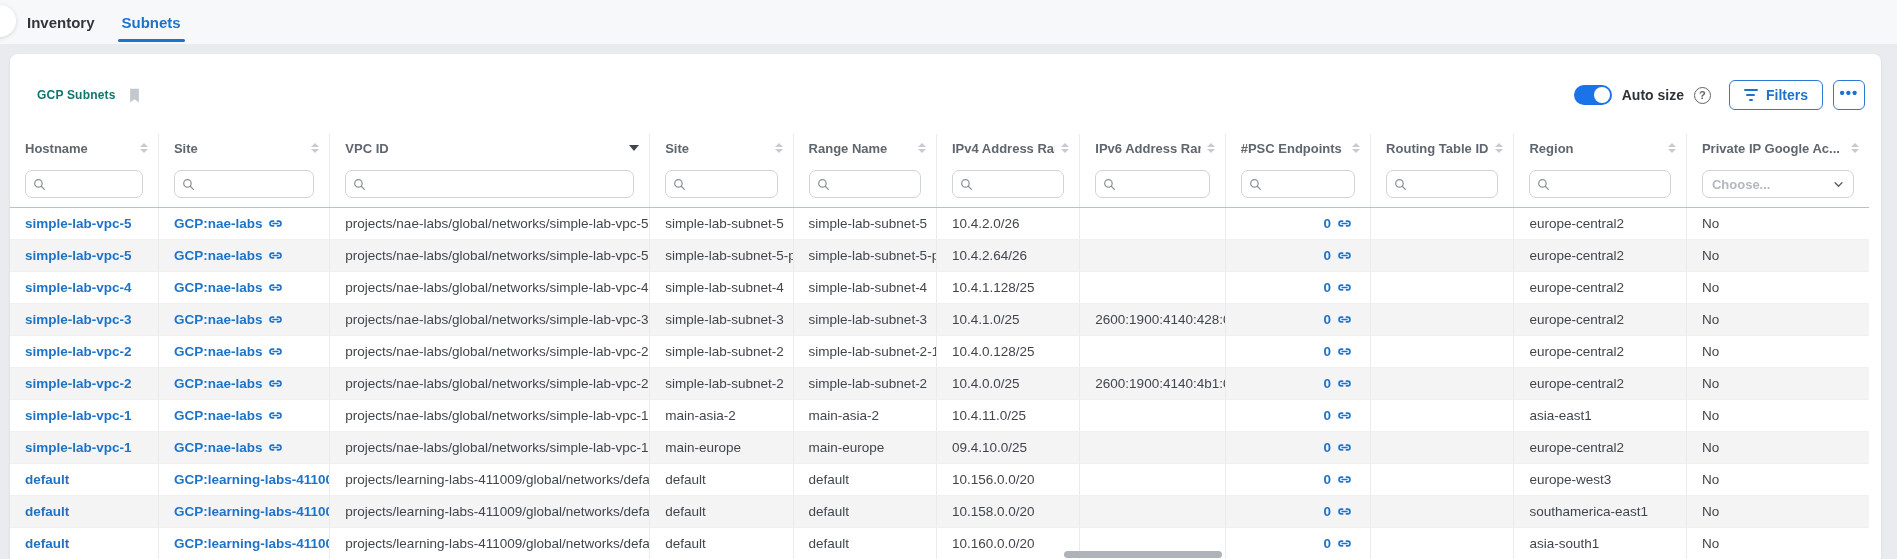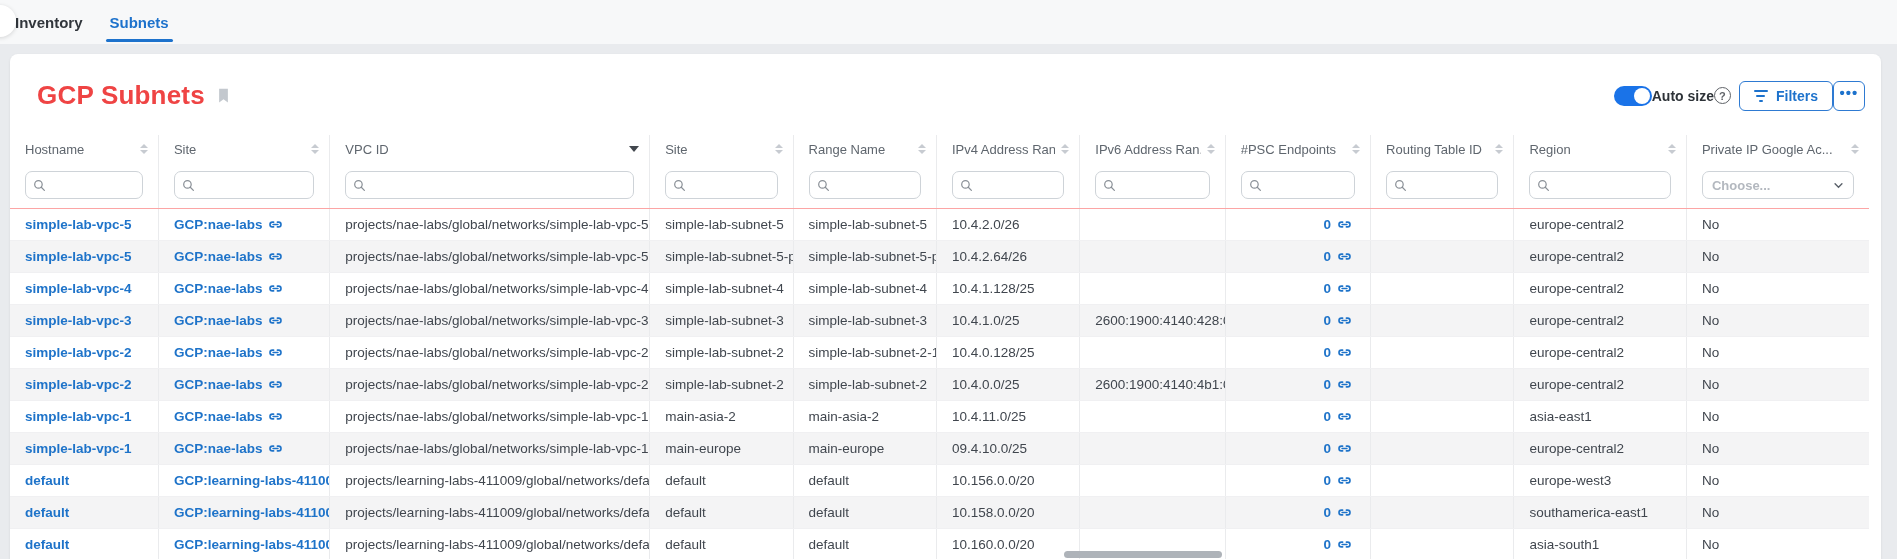--- a/index.html
+++ b/index.html
@@ -1,41 +1,41 @@
 <!DOCTYPE html>
 <html><head>
 <meta charset="utf-8">
 <style>
   * { margin:0; padding:0; box-sizing:border-box; }
   html,body { width:1897px; height:559px; overflow:hidden;
     font-family:"Liberation Sans", sans-serif; background:#e9ebee; }
 
   
   .topbar { height:44px; background:#f7f8f9; display:flex; align-items:center;
-    gap:27px; padding-left:15px; }
+    gap:27px; padding-left:27px; }
   .tab { font-size:15px; font-weight:700; color:#31363c; cursor:pointer;
     position:relative; height:44px; display:flex; align-items:center; white-space:nowrap; }
   .tab.active { color:#1d72cc; }
   .tab.active::after { content:""; position:absolute; left:-4px; right:-4px;
     bottom:2px; height:3px; background:#1d72cc; border-radius:2px; }
 
   .float-circle { position:fixed; left:-16px; top:5px; width:32px; height:32px;
     border-radius:50%; background:#fff; box-shadow:0 1px 4px rgba(0,0,0,.15); }
 
   
   .card { position:absolute; left:10px; top:54px; width:1871px; height:520px;
     background:#fff; border-radius:8px 8px 0 0; box-shadow:0 1px 3px rgba(0,0,0,.08);
     overflow:hidden; }
   .card-header { display:flex; justify-content:space-between; align-items:center;
     padding:26px 16px 24px 27px; }
   .title-wrap { display:flex; align-items:center; gap:11px; }
-  h1 { font-size:26px; font-weight:700; color:#ef4444; letter-spacing:.2px; }
+  h1 { font-size:12px; font-weight:700; color:#0f766e; letter-spacing:.2px; }
   .bookmark { display:inline-flex; cursor:pointer; }
 
-  .controls { display:flex; align-items:center; }
+  .controls { display:flex; align-items:center; gap:10px; }
   .toggle { width:38px; height:20px; border-radius:10px; background:#1a73e8;
     position:relative; cursor:pointer; flex:0 0 auto; }
   .toggle .knob { position:absolute; right:2px; top:2px; width:16px; height:16px;
     border-radius:50%; background:#fff; }
   .toggle-label { font-size:14px; font-weight:700; color:#2e3338; }
   .help { width:17px; height:17px; border-radius:50%; border:1.5px solid #5f6368;
     color:#5f6368; font-size:11px; font-weight:700; display:inline-flex;
     align-items:center; justify-content:center; cursor:pointer; }
   .btn { background:#fff; border:1px solid #2e7ad2; border-radius:6px; height:30px;
     color:#1d72cc; font-family:"Liberation Sans",sans-serif; font-size:14px;
@@ -47,21 +47,21 @@
   .filter-icon i { display:block; height:2px; background:#1d72cc; border-radius:1px; }
   .filter-icon i:nth-child(1){ width:14px; } .filter-icon i:nth-child(2){ width:9px; }
   .filter-icon i:nth-child(3){ width:4px; }
 
   
   table { border-collapse:collapse; table-layout:fixed; width:1859px; }
   th, td { border-right:1px solid #eaebed; padding:0; vertical-align:middle; }
   th:last-child, td:last-child { border-right:none; }
   thead .lblrow th { height:28px; }
   .hwrap { display:flex; align-items:center; padding:0 10px 0 15px; }
-  .hlbl { font-size:13px; font-weight:400; color:#5f666e; white-space:nowrap;
+  .hlbl { font-size:13px; font-weight:700; color:#5f666e; white-space:nowrap;
     overflow:hidden; }
   .sort { display:inline-flex; flex-direction:column; gap:2px; margin-left:auto;
     padding-left:6px; cursor:pointer; }
   .sort i { width:0; height:0; border-left:4px solid transparent;
     border-right:4px solid transparent; }
   .sort i.up { border-bottom:4px solid #c7cbd1; }
   .sort i.down { border-top:4px solid #c7cbd1; }
   .sort-desc { margin-left:auto; width:0; height:0; border-left:5px solid transparent;
     border-right:5px solid transparent; border-top:6px solid #42474e; cursor:pointer; }
   thead .fltrow th { height:45px; border-bottom:1px solid #fca5a5; }

